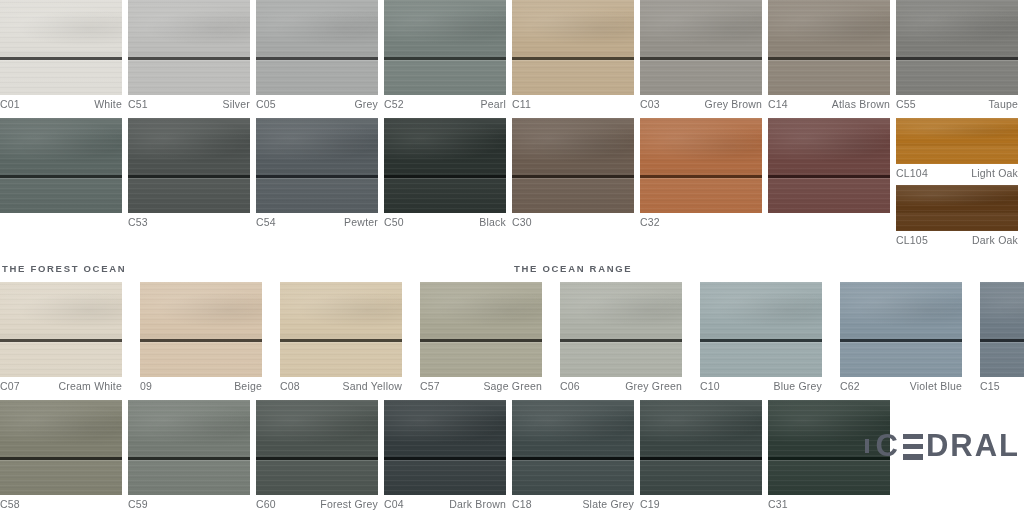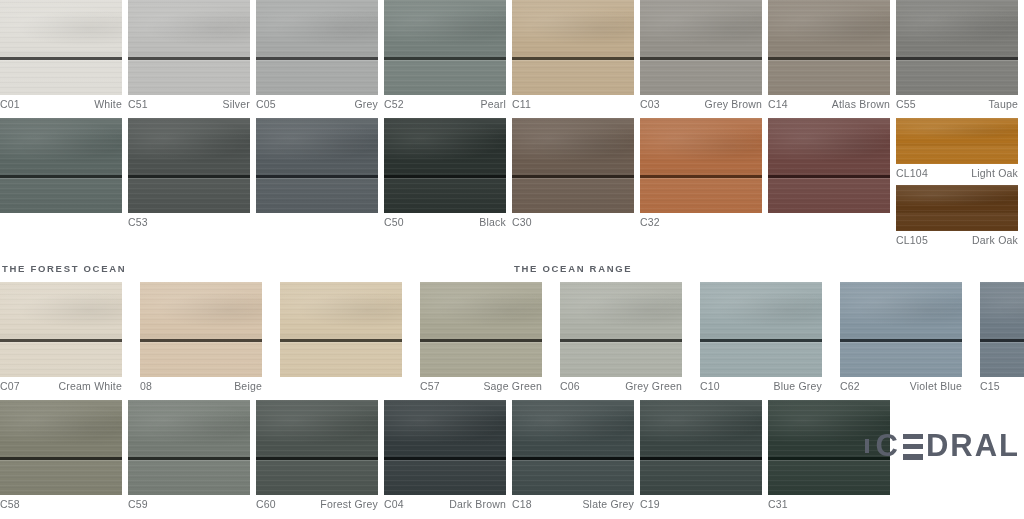--- a/index.html
+++ b/index.html
@@ -250,20 +250,24 @@
           <span class="code">C53</span>
           <span class="name"></span>
         </div>
       </div>
       <div class="cell">
         <div class="board" style="background: rgb(85, 92, 96);">
           <div class="grain"></div>
           <div class="grain2"></div>
           <div class="groove" style="top: 60%; background: rgb(34, 38, 42);"></div>
         </div>
+        <div class="label">
+          <span class="code">C54</span>
+          <span class="name">Pewter</span>
+        </div>
       </div>
       <div class="cell">
         <div class="board" style="background: rgb(43, 51, 48);">
           <div class="grain"></div>
           <div class="grain2"></div>
           <div class="groove" style="top: 60%; background: rgb(19, 23, 22);"></div>
         </div>
         <div class="label">
           <span class="code">C50</span>
           <span class="name">Black</span>
@@ -333,29 +337,33 @@
           <span class="name">Cream White</span>
         </div>
       </div>
       <div class="cell">
         <div class="board" style="background: rgb(214, 195, 171);">
           <div class="grain"></div>
           <div class="grain2"></div>
           <div class="groove" style="top: 60%; background: rgb(75, 67, 56);"></div>
         </div>
         <div class="label">
-          <span class="code">08</span>
+          <span class="code">09</span>
           <span class="name">Beige</span>
         </div>
       </div>
       <div class="cell">
         <div class="board" style="background: rgb(212, 197, 169);">
           <div class="grain"></div>
           <div class="grain2"></div>
           <div class="groove" style="top: 60%; background: rgb(74, 68, 55);"></div>
+        </div>
+        <div class="label">
+          <span class="code">C08</span>
+          <span class="name">Sand Yellow</span>
         </div>
       </div>
       <div class="cell">
         <div class="board" style="background: rgb(168, 166, 147);">
           <div class="grain"></div>
           <div class="grain2"></div>
           <div class="groove" style="top: 60%; background: rgb(58, 57, 49);"></div>
         </div>
         <div class="label">
           <span class="code">C57</span>

